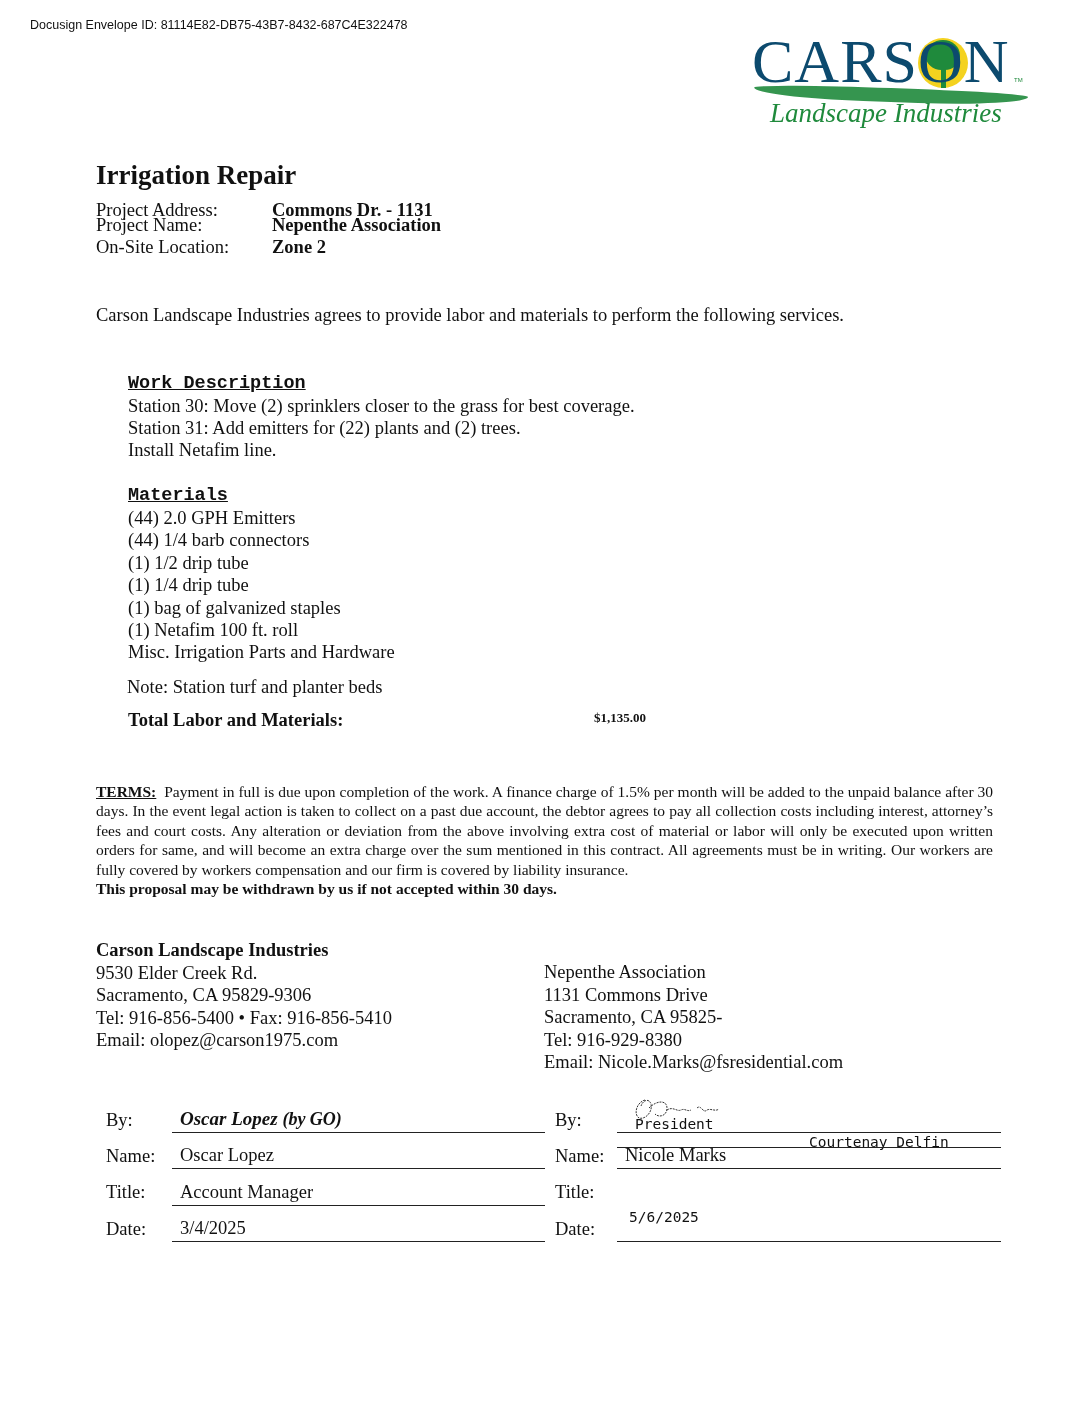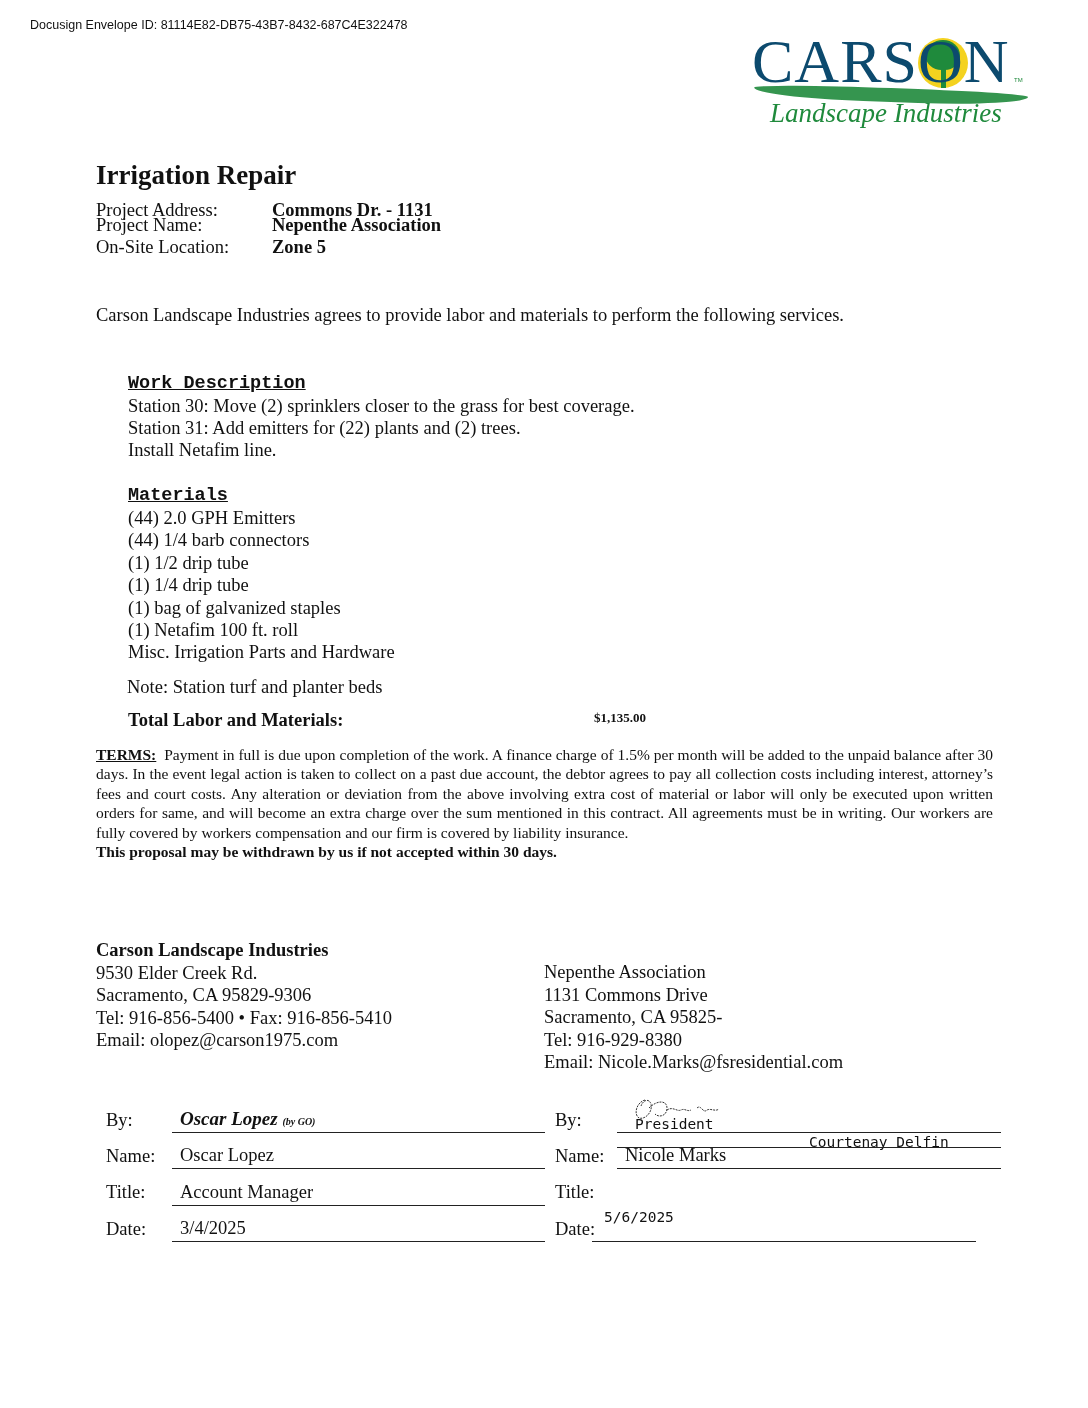--- a/index.html
+++ b/index.html
@@ -16,31 +16,31 @@
   .logo-sub { position: absolute; left: 18px; top: 68px; font-family: "Liberation Serif", serif; font-style: italic; font-size: 27px; color: #1f8a3c; white-space: nowrap; }
   .title { left: 96px; top: 160px; font-size: 27px; font-weight: bold; }
   .kv { left: 96px; font-size: 18.5px; }
   .kv .k { display: inline-block; width: 176px; }
   .kv .v { font-weight: bold; }
   .intro { left: 96px; top: 305px; font-size: 18.5px; }
   .sec-head { left: 128px; font-size: 18.5px; font-weight: bold; text-decoration: underline; font-family: Liberation Mono, monospace; }
   .line { left: 128px; font-size: 18.5px; white-space: nowrap; font-family: Liberation Serif, serif; }
   .total-label { left: 128px; top: 710px; font-size: 18.5px; font-weight: bold; }
   .total-value { left: 594px; top: 710px; font-size: 13px; font-weight: bold; }
-  .terms { left: 96px; top: 745px; width: 897px; font-size: 15.5px; line-height: 19.4px; text-align: justify; }
+  .terms { left: 96px; top: 782px; width: 897px; font-size: 15.5px; line-height: 19.4px; text-align: justify; }
   .terms .lbl { font-weight: bold; text-decoration: underline; }
   .terms .bold { font-weight: bold; display: block; text-align: left; }
   .contact { font-size: 18.5px; line-height: 22.5px; }
   .contact .co-name { font-weight: bold; }
   .contact .lic { font-style: italic; font-size: 16px; }
   .sig-label { font-size: 18.5px; }
   .sig-field { border-bottom: 1.5px solid #222; height: 28px; }
   .sig-val { position: absolute; left: 8px; bottom: 2px; font-size: 18.5px; white-space: nowrap; }
   .sig-val.script { font-style: italic; font-weight: bold; font-size: 19px; }
-  .sig-val.script small { font-size: 10px; }
+  .sig-val.script small { font-size: 18px; }
   .mono { font-family: "DejaVu Sans Mono", monospace; font-size: 14.5px; position: absolute; white-space: nowrap; }
 </style>
 </head>
 <body>
 
 <div class="abs envelope">Docusign Envelope ID: 81114E82-DB75-43B7-8432-687C4E322478</div>
 
 <div class="abs logo">
   <div class="logo-sun"></div>
   <div class="logo-tree"></div>
@@ -53,21 +53,21 @@
 
 <div class="abs title">Irrigation Repair</div>
 
 <div class="abs kv" style="top:200px">
   <span class="k">Project Address:</span><span class="v">Commons Dr. - 1131</span>
 </div>
 <div class="abs kv" style="top:215px">
   <span class="k">Project Name:</span><span class="v">Nepenthe Association</span>
 </div>
 <div class="abs kv" style="top:237px">
-  <span class="k">On-Site Location:</span><span class="v">Zone 5</span>
+  <span class="k">On-Site Location:</span><span class="v">Zone 2</span>
 </div>
 
 <div class="abs intro">Carson Landscape Industries agrees to provide labor and materials to perform the following services.</div>
 
 <div class="abs sec-head" style="top:373px">Work Description</div>
 <div class="abs line" style="top:396px">Station 30: Move (2) sprinklers closer to the grass for best coverage.</div>
 <div class="abs line" style="top:418px">Station 31: Add emitters for (22) plants and (2) trees.</div>
 <div class="abs line" style="top:440px">Install Netafim line.</div>
 
 <div class="abs sec-head" style="top:485px">Materials</div>
@@ -132,15 +132,15 @@
 <div class="abs sig-label" style="left:555px; top:1146px">Name:</div>
 <div class="abs sig-field" style="left:617px; top:1140px; width:384px">
   <span class="sig-val">Nicole Marks</span>
   <span class="mono" style="left:192px; top:-6px">Courtenay Delfin</span>
 </div>
 <div class="abs sig-label" style="left:555px; top:1182px">Title:</div>
 <div class="abs sig-field" style="left:617px; top:1119px; width:384px">
   <span class="mono" style="left:18px; top:-3px">President</span>
 </div>
 <div class="abs sig-label" style="left:555px; top:1219px">Date:</div>
-<div class="abs sig-field" style="left:592px; top:1213px; width:384px">
+<div class="abs sig-field" style="left:617px; top:1213px; width:384px">
   <span class="mono" style="left:12px; top:-4px">5/6/2025</span>
 </div>
 
 </body></html>

